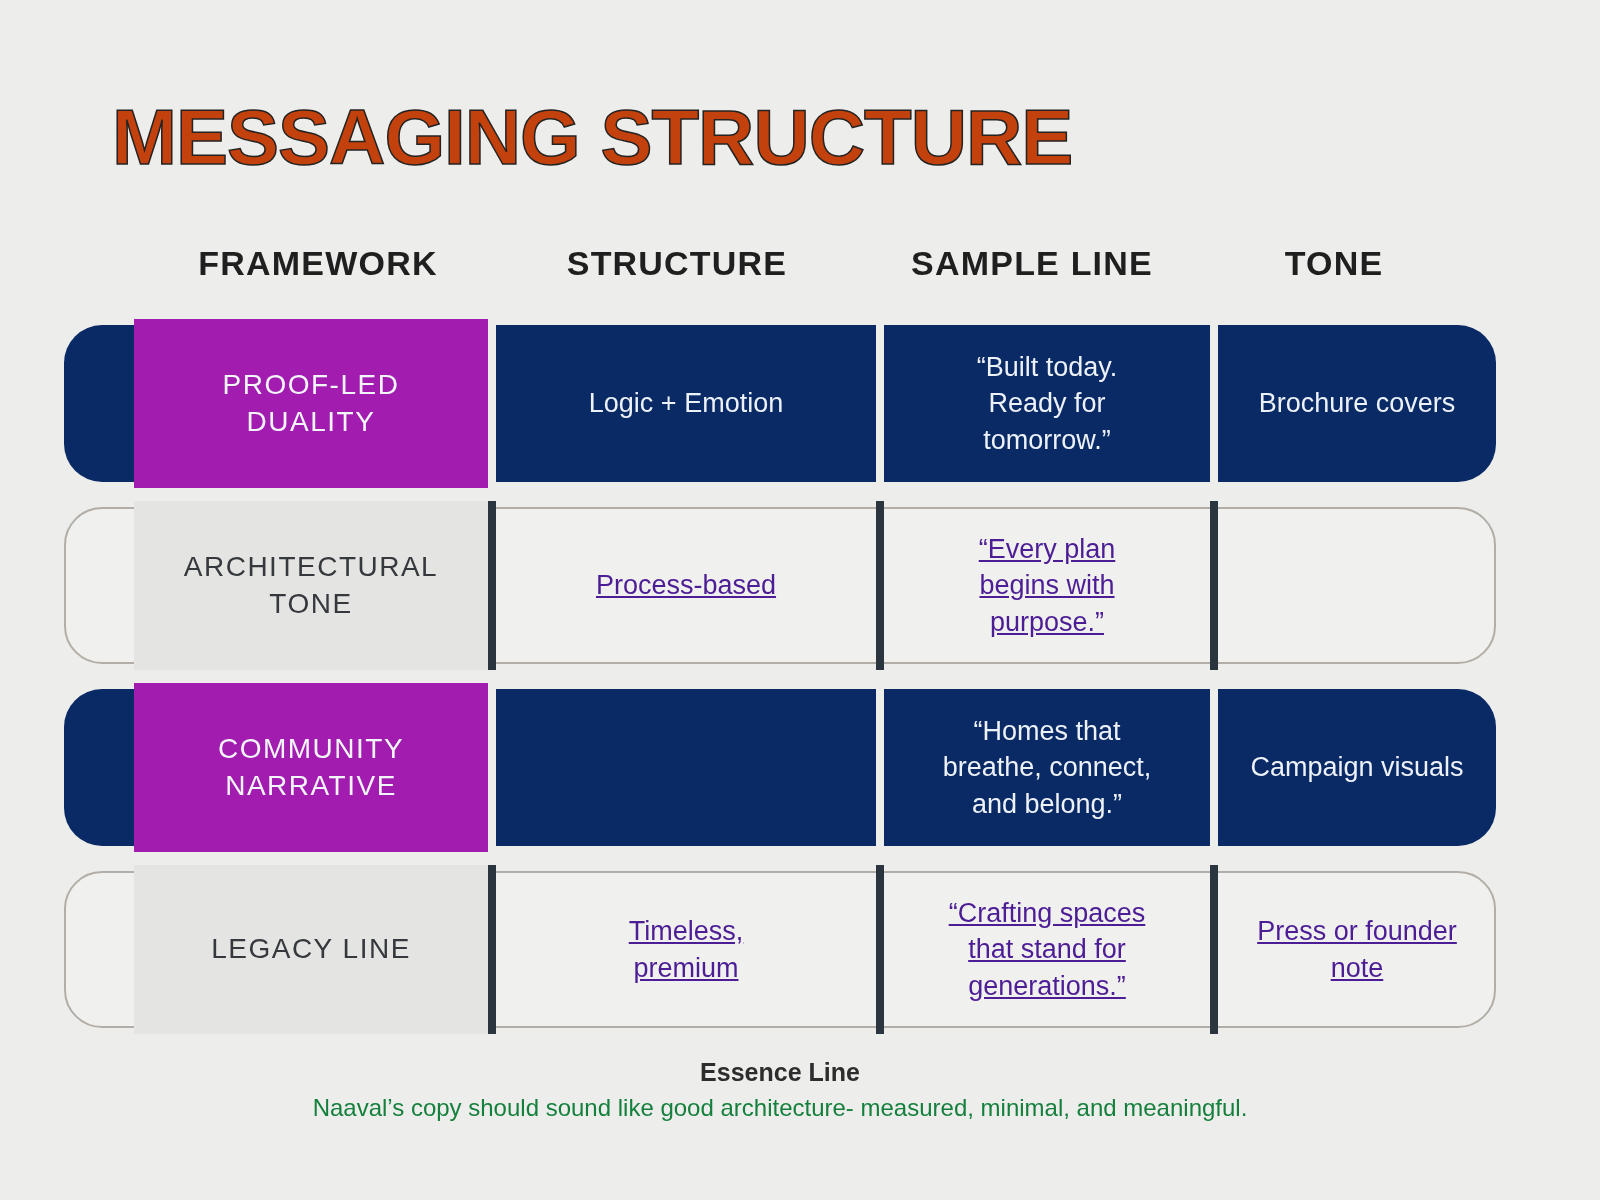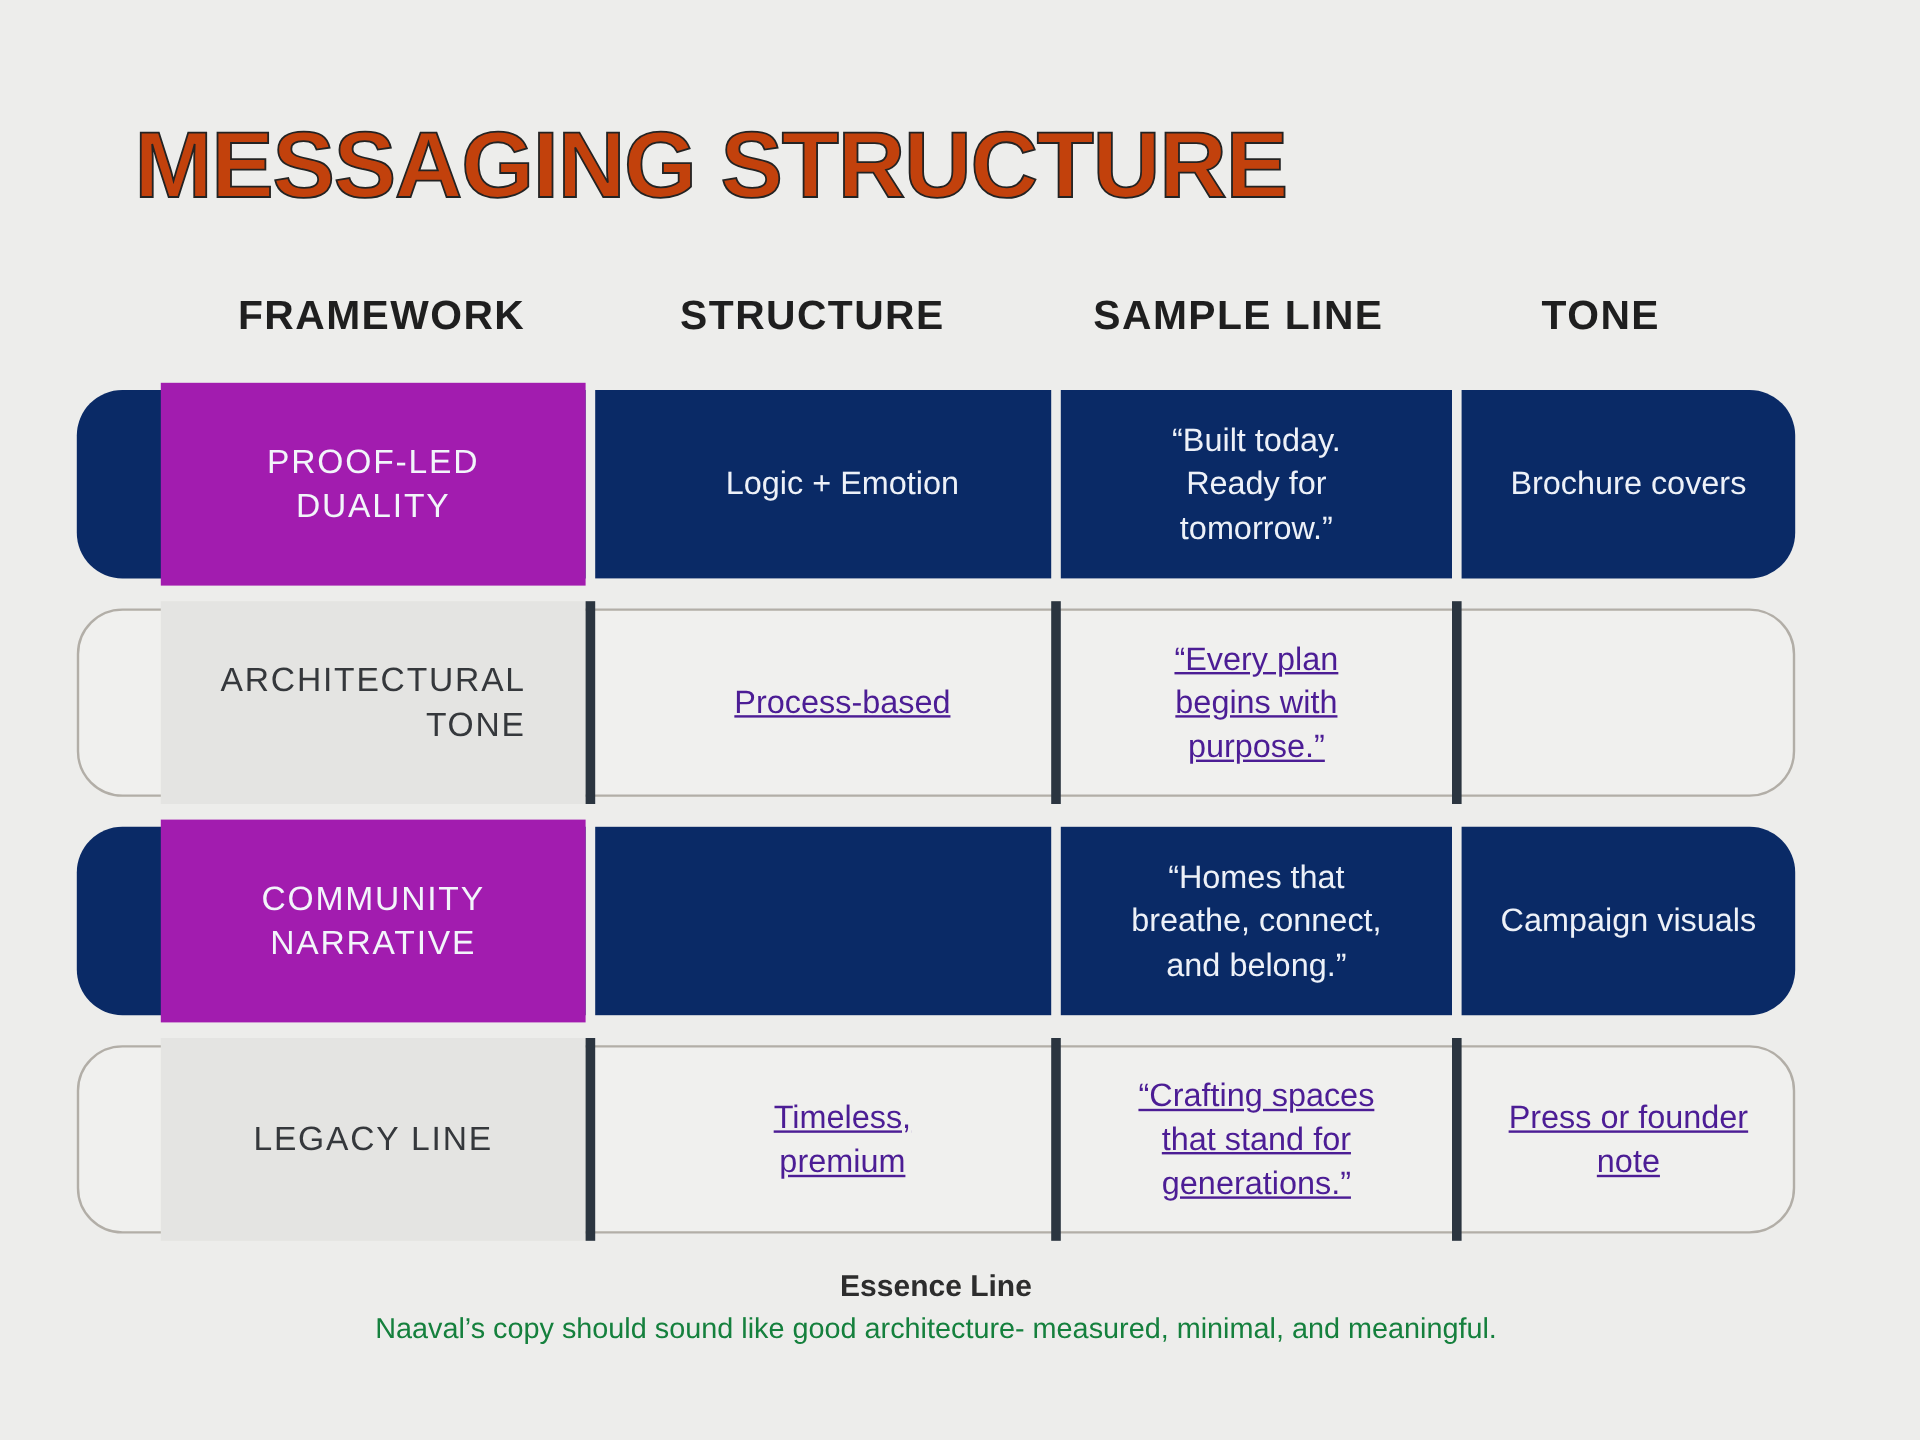--- a/index.html
+++ b/index.html
@@ -44,32 +44,32 @@
     box-sizing:border-box;
   }
   .row.light .panel{background:#E4E4E2;}
   .row.light .divider{
     position:absolute;top:-6px;bottom:-6px;width:8px;background:#2B3540;
   }
   .row.light .divider.d1{left:424px;}
   .row.light .divider.d2{left:812px;}
   .row.light .divider.d3{left:1146px;}
   .row.light .cell-text{color:#4c1d95;text-decoration:underline;}
-  .row.light .fw-label{color:#35383C;text-align:right;}
+  .row.light .fw-label{color:#35383C;}
 
   
   .panel{
     position:absolute;left:70px;width:354px;top:-6px;bottom:-6px;
     display:flex;align-items:center;justify-content:center;text-align:center;
   }
   .cell{
     position:absolute;top:0;bottom:0;
     display:flex;align-items:center;justify-content:center;text-align:center;
   }
-  .cell.structure{left:432px;width:380px;padding-left:16px;}
+  .cell.structure{left:432px;width:380px;}
   .cell.sample{left:820px;width:326px;}
   .cell.usage{left:1154px;width:278px;}
   .fw-label{
     font-size:28px;letter-spacing:1.5px;line-height:1.3;
     white-space:pre-line;
   }
   .cell-text{
     font-size:27px;line-height:1.35;white-space:pre-line;
   }
 

